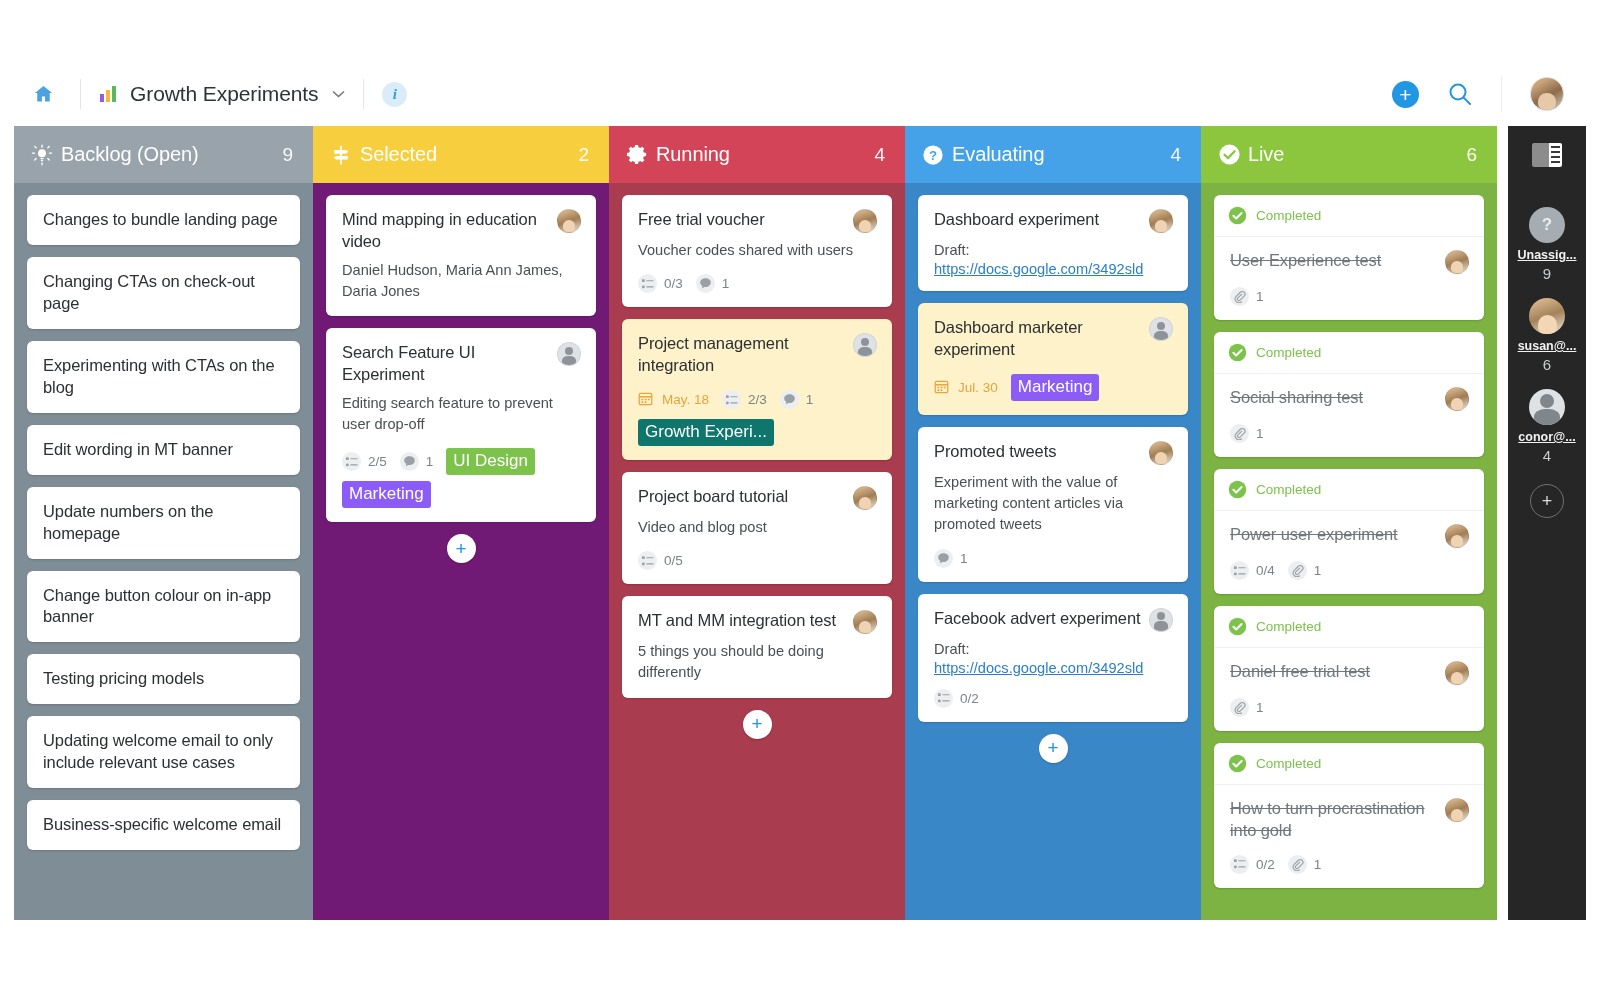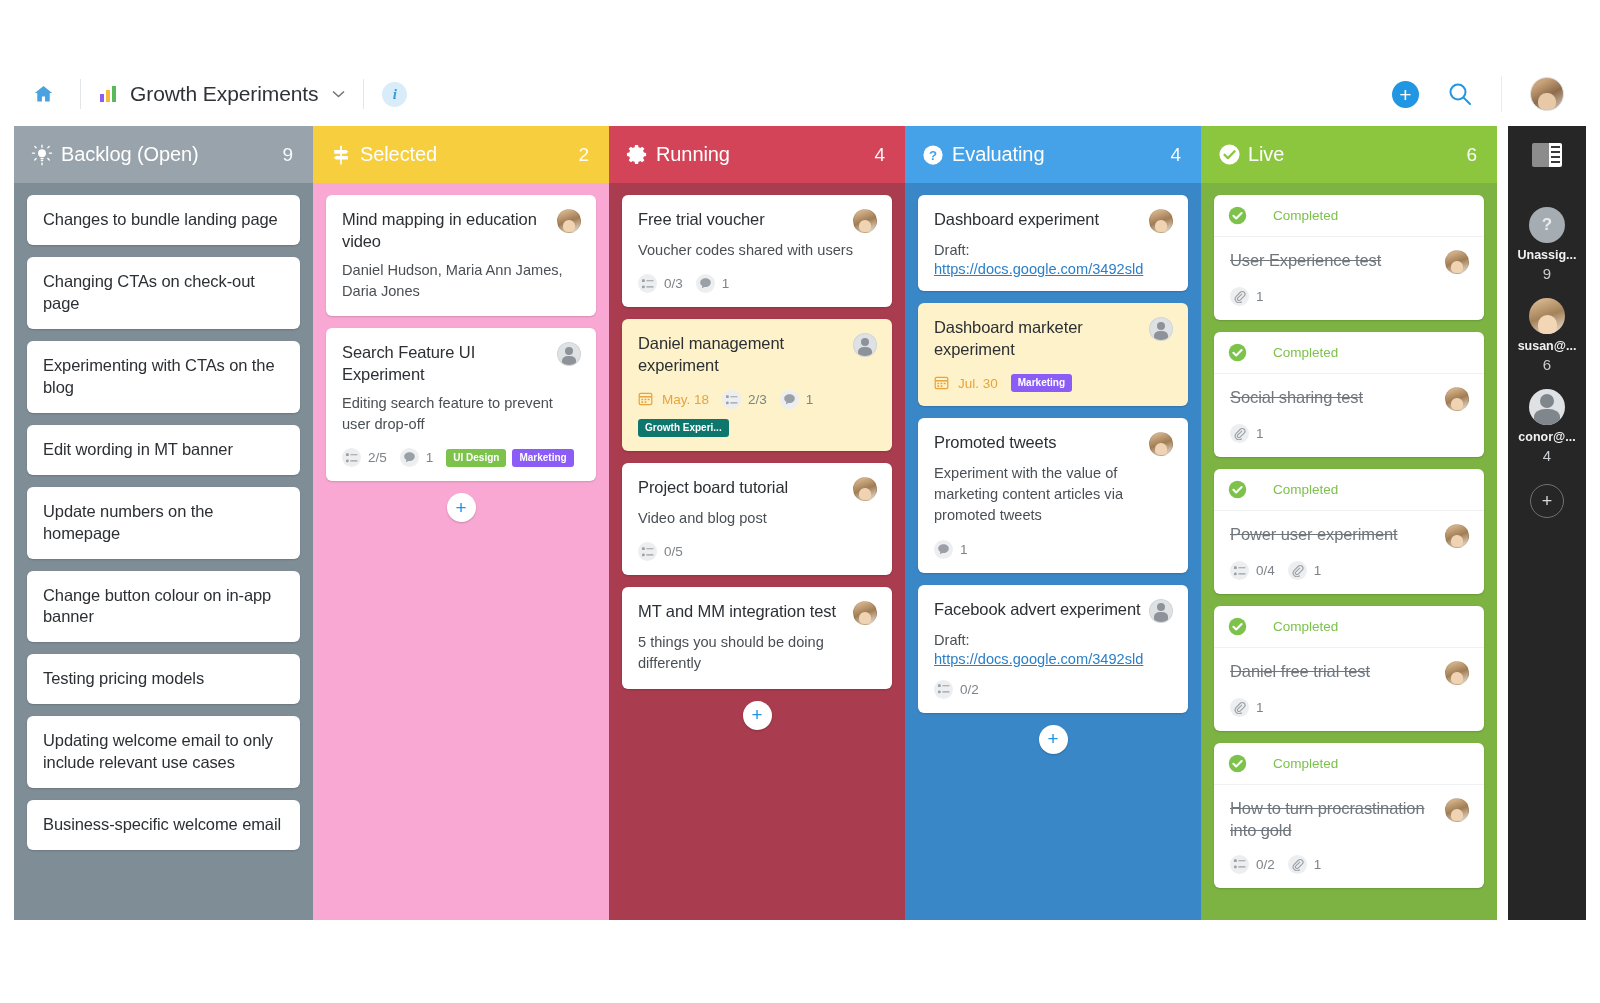--- a/index.html
+++ b/index.html
@@ -99,22 +99,22 @@
   }
   .card-meta { display: flex; align-items: center; gap: 6px; margin-top: 13px; flex-wrap: wrap; }
   .meta-item { display: flex; align-items: center; gap: 7px; margin-right: 7px; }
   .meta-text { font-size: 13.5px; color: #7d8388; }
   .meta-ico {
     width: 19px; height: 19px; border-radius: 50%;
     background: #eceef0; display: flex; align-items: center; justify-content: center;
   }
   .badge-row { display: flex; gap: 6px; margin-top: 10px; flex-wrap: wrap; }
   .badge {
-    font-size: 10px; color: #fff; padding: 3px 7px 4px;
-    border-radius: 3px; font-weight: 700; white-space: nowrap;
+    font-size: 17px; color: #fff; padding: 3px 7px 4px;
+    border-radius: 3px; font-weight: 400; white-space: nowrap;
   }
   .date-text { font-size: 13.5px; color: #e8a33d; }
   .cal-ico { width: 17px; height: 17px; }
   .av {
     width: 24px; height: 24px; border-radius: 50%;
     flex: 0 0 24px; overflow: hidden; position: relative;
     border: 1px solid rgba(0,0,0,.06);
   }
   .av.f { background: linear-gradient(160deg,#d6b48c 10%,#a07d55 50%,#efe7dd 100%); }
   .av.f::after { content:""; position:absolute; left:24%; top:46%; width:54%; height:54%;
@@ -127,21 +127,21 @@
   .add-card {
     width: 29px; height: 29px; border-radius: 50%;
     background: #fff; color: #2196e3; font-size: 19px; font-weight: 300;
     display: flex; align-items: center; justify-content: center;
     margin: 7px auto 0; cursor: pointer;
     box-shadow: 0 1px 2px rgba(0,0,0,.2);
   }
   
   .card.done { padding: 0; overflow: hidden; }
   .done-head {
-    display: flex; align-items: center; gap: 26px;
+    display: flex; align-items: center; gap: 9px;
     padding: 11px 15px 11px 14px; border-bottom: 1px solid #eef0f1;
   }
   .done-label { font-size: 13.5px; color: #7cc24b; font-weight: 500; }
   .done-body { padding: 13px 15px 14px 16px; }
   .done-title {
     font-size: 16.5px; color: #6f767c; line-height: 1.33;
     text-decoration: line-through; flex: 1; letter-spacing: -.1px;
   }
   
   .rail {
@@ -162,21 +162,21 @@
     display: flex; align-items: center; justify-content: center; font-weight: 600;
   }
   .rail-av.susan { background: linear-gradient(160deg,#d9b78e 10%,#a4825a 50%,#f2ebe2 100%); }
   .rail-av.susan::after { content:""; position:absolute; left:24%; top:46%; width:54%; height:56%;
     border-radius:48% 48% 40% 40%; background:#f2d6b5; }
   .rail-av.conor { background: #dfe2e5; }
   .rail-av.conor::before { content:""; position:absolute; left:30%; top:14%; width:40%; height:40%;
     border-radius:50%; background:#7f868c; }
   .rail-av.conor::after { content:""; position:absolute; left:15%; top:56%; width:70%; height:48%;
     border-radius:45% 45% 0 0; background:#7f868c; }
-  .rail-name { font-size: 12.5px; color: #f2f2f2; font-weight: 700; margin-top: 5px; }
+  .rail-name { font-size: 12.5px; color: #f2f2f2; font-weight: 700; margin-top: 5px; text-decoration: underline; }
   .rail-num { font-size: 15px; color: #c9cdd0; margin-top: 3px; }
   .rail-add {
     width: 34px; height: 34px; border-radius: 50%;
     border: 1.5px solid #6e7276; color: #d8dbde; font-size: 18px; font-weight: 300;
     display: flex; align-items: center; justify-content: center; cursor: pointer; margin-top: 4px;
   }
   svg { display: block; }
 </style>
 </head>
 <body>
@@ -290,21 +290,21 @@
           <span class="ico">
             <svg width="22" height="22" viewBox="0 0 24 24" fill="none" stroke="#fff" stroke-width="1.9" stroke-linecap="round">
               <path d="M12 2.5v19"></path>
               <path d="M4.5 6.5h13l2.5 2-2.5 2h-13z" fill="#fff" stroke="none"></path>
               <path d="M19.5 13h-13l-2.5 2 2.5 2h13z" fill="#fff" stroke="none"></path>
             </svg>
           </span>
           <span class="col-title">Selected</span>
           <span class="col-count">2</span>
         </div>
-        <div class="col-body" style="background: #f9a8d4;">
+        <div class="col-body" style="background: #701a75;">
           <div class="card">
             <div class="card-topline">
               <span class="card-title">Mind mapping in education video</span>
               <span class="av f"></span>
             </div>
             <div class="card-desc">Daniel Hudson, Maria Ann James, Daria Jones</div>
           </div>
           <div class="card">
             <div class="card-topline">
               <span class="card-title">Search Feature UI Experiment</span>
@@ -373,21 +373,21 @@
                   <svg width="13" height="13" viewBox="0 0 16 16" fill="#9aa0a5">
                     <path d="M8 1.6c-3.6 0-6.5 2.3-6.5 5.2 0 1.7 1 3.2 2.6 4.1l-.6 3 3.2-1.7c.4.1.9.1 1.3.1 3.6 0 6.5-2.3 6.5-5.5S11.6 1.6 8 1.6z"></path>
                   </svg>
                 </span>
                 <span class="meta-text">1</span>
               </span>
             </div>
           </div>
           <div class="card yellow">
             <div class="card-topline">
-              <span class="card-title">Daniel management experiment</span>
+              <span class="card-title">Project management integration</span>
               <span class="av m"></span>
             </div>
             <div class="card-meta">
               <span class="meta-item">
                 <span class="cal-ico">
                   <svg width="15" height="15" viewBox="0 0 16 16" fill="none" stroke="#e8a33d" stroke-width="1.3">
                     <rect x="1.3" y="2.6" width="13.4" height="12" rx="1.5"></rect>
                     <path d="M1.3 6.2h13.4" stroke-width="1.6"></path>
                     <g fill="#e8a33d" stroke="none">
                       <rect x="3.6" y="8.2" width="2" height="1.7" rx=".4"></rect>

